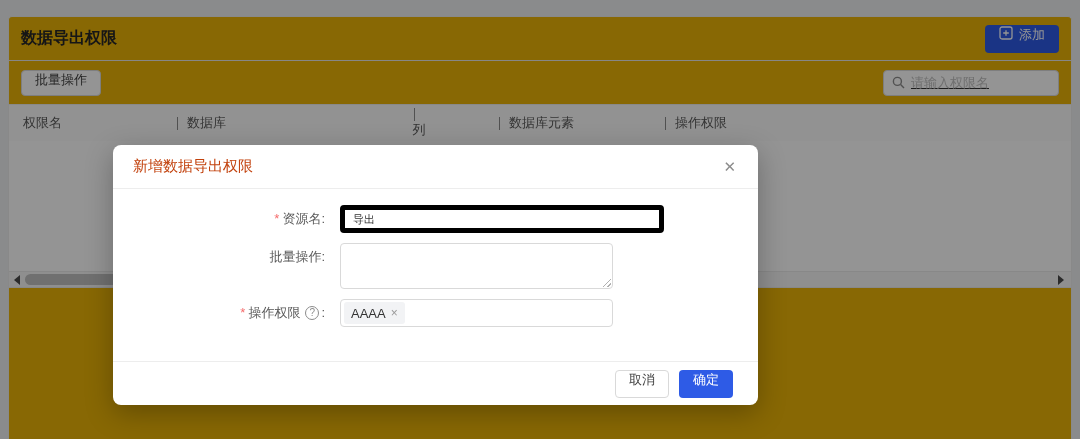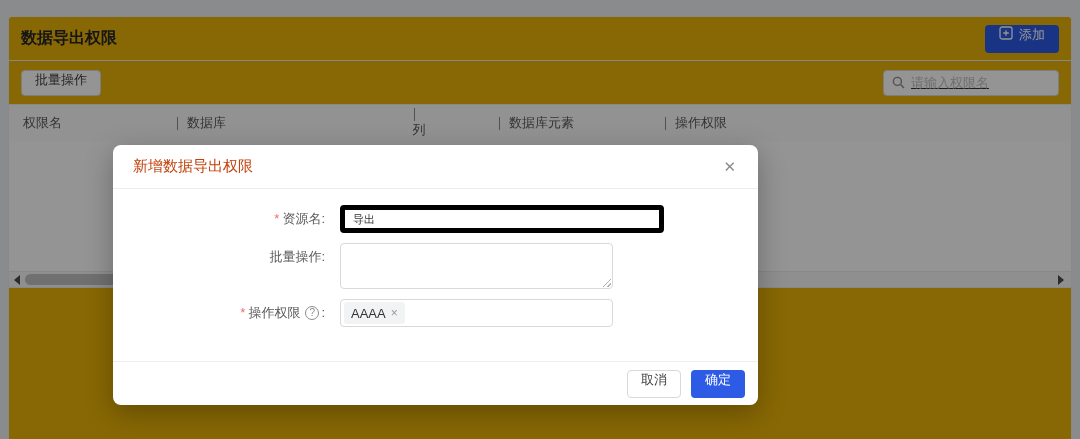--- a/index.html
+++ b/index.html
@@ -175,21 +175,21 @@
   }
   .tag {
     display: inline-flex; align-items: center; gap: 5px;
     height: 22px; padding: 0 7px;
     background: #f2f3f5; border-radius: 3px;
     font-size: 13px; color: #333;
   }
   .tag-remove { color: #9a9a9a; font-size: 12px; cursor: pointer; line-height: 1; }
   .modal-footer {
     display: flex; align-items: center; justify-content: flex-end; gap: 10px;
-    padding: 8px 13px; height: 44px;
+    padding: 8px 25px; height: 44px;
     border-top: 1px solid #ededed;
   }
 </style>
 </head>
 <body>
 
 <div class="card">
 
   <div class="card-header">
     <div class="page-title">数据导出权限</div>

